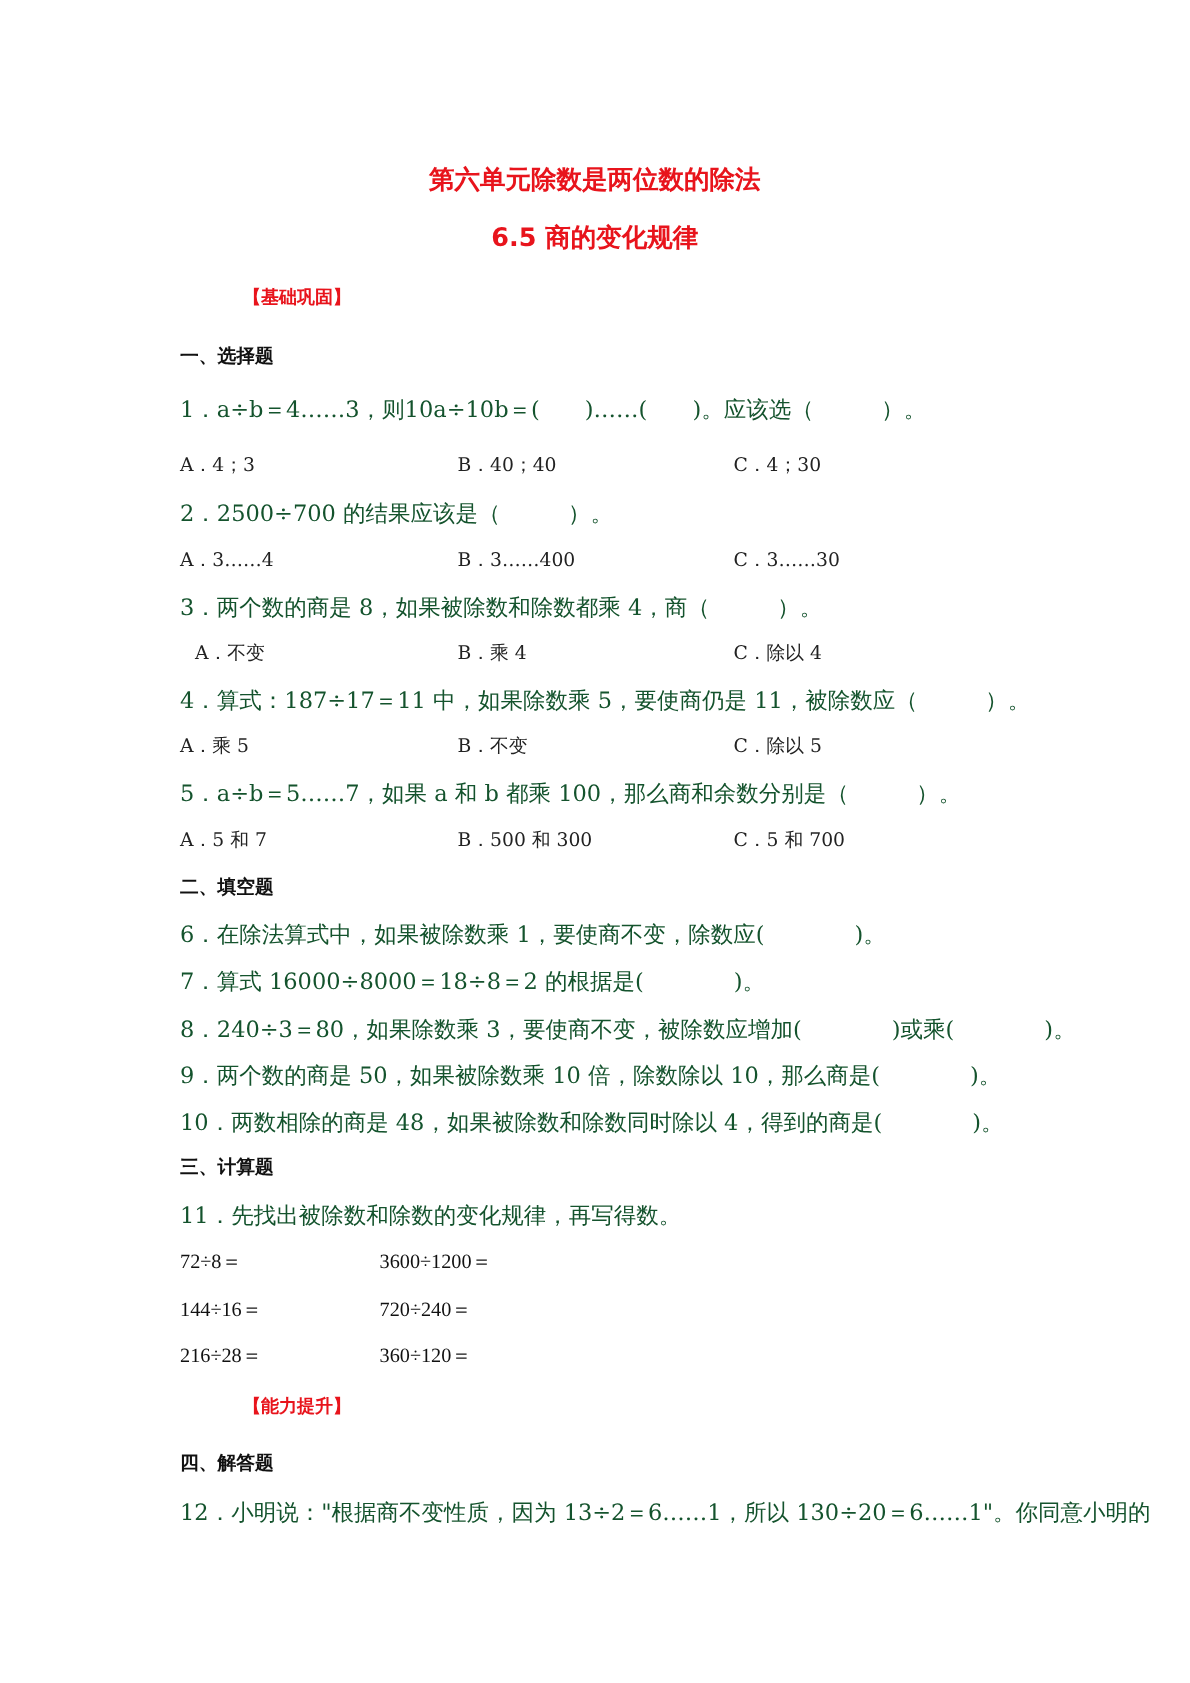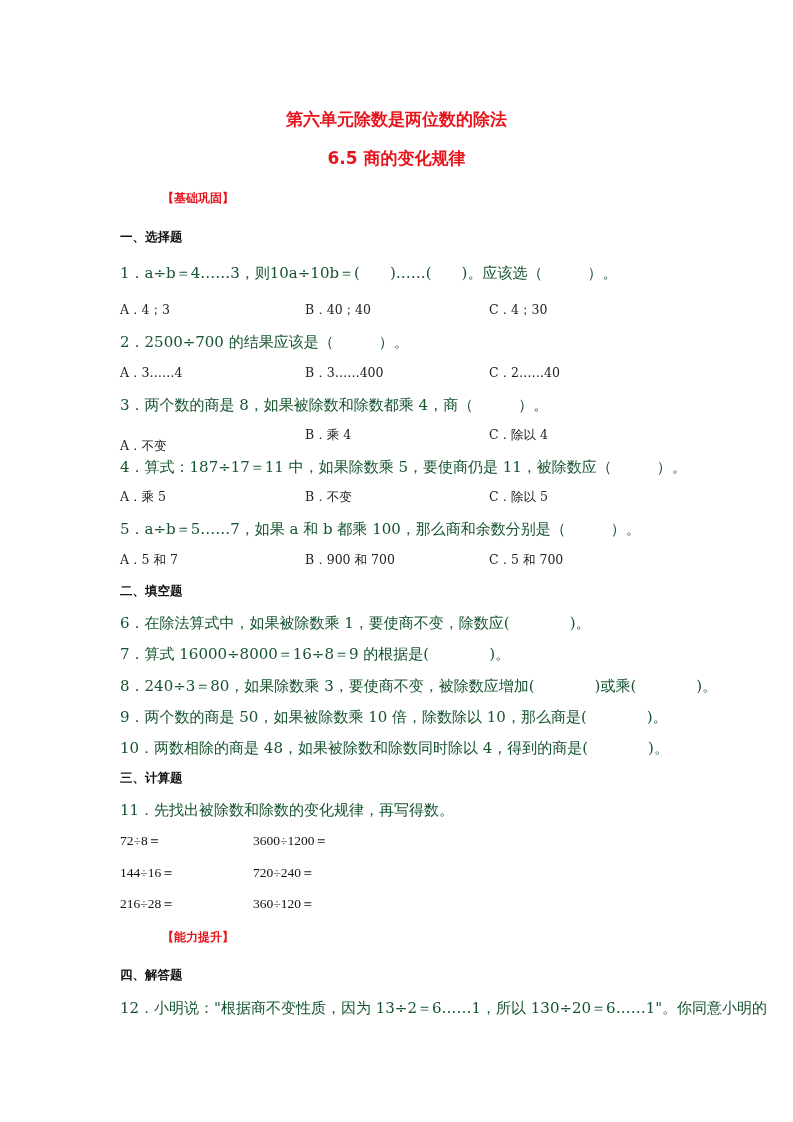--- a/index.html
+++ b/index.html
@@ -34,41 +34,41 @@
   <div class="abs section" style="top:229px;">一、选择题</div>
 
   <div class="abs q" style="top:264px;">1．a÷b＝4……3，则10a÷10b＝(　　)……(　　)。应该选（　　　）。</div>
   <div class="abs opt optA" style="top:302px;">A．4；3</div>
   <div class="abs opt optB" style="top:302px;">B．40；40</div>
   <div class="abs opt optC" style="top:302px;">C．4；30</div>
 
   <div class="abs q" style="top:333px;">2．2500÷700 的结果应该是（　　　）。</div>
   <div class="abs opt optA" style="top:365px;">A．3……4</div>
   <div class="abs opt optB" style="top:365px;">B．3……400</div>
-  <div class="abs opt optC" style="top:365px;">C．2……40</div>
+  <div class="abs opt optC" style="top:365px;">C．3……30</div>
 
   <div class="abs q" style="top:396px;">3．两个数的商是 8，如果被除数和除数都乘 4，商（　　　）。</div>
-  <div class="abs opt optA" style="top:438px;">A．不变</div>
+  <div class="abs opt optA" style="top:427px;margin-left:10px;">A．不变</div>
   <div class="abs opt optB" style="top:427px;">B．乘 4</div>
   <div class="abs opt optC" style="top:427px;">C．除以 4</div>
 
   <div class="abs q" style="top:458px;">4．算式：187÷17＝11 中，如果除数乘 5，要使商仍是 11，被除数应（　　　）。</div>
   <div class="abs opt optA" style="top:489px;">A．乘 5</div>
   <div class="abs opt optB" style="top:489px;">B．不变</div>
   <div class="abs opt optC" style="top:489px;">C．除以 5</div>
 
   <div class="abs q" style="top:520px;">5．a÷b＝5……7，如果 a 和 b 都乘 100，那么商和余数分别是（　　　）。</div>
   <div class="abs opt optA" style="top:552px;">A．5 和 7</div>
-  <div class="abs opt optB" style="top:552px;">B．900 和 700</div>
+  <div class="abs opt optB" style="top:552px;">B．500 和 300</div>
   <div class="abs opt optC" style="top:552px;">C．5 和 700</div>
 
   <div class="abs section" style="top:583px;">二、填空题</div>
 
   <div class="abs q" style="top:614px;">6．在除法算式中，如果被除数乘 1，要使商不变，除数应(　　　　)。</div>
-  <div class="abs q" style="top:645px;">7．算式 16000÷8000＝16÷8＝9 的根据是(　　　　)。</div>
+  <div class="abs q" style="top:645px;">7．算式 16000÷8000＝18÷8＝2 的根据是(　　　　)。</div>
   <div class="abs q" style="top:677px;">8．240÷3＝80，如果除数乘 3，要使商不变，被除数应增加(　　　　)或乘(　　　　)。</div>
   <div class="abs q" style="top:708px;">9．两个数的商是 50，如果被除数乘 10 倍，除数除以 10，那么商是(　　　　)。</div>
   <div class="abs q" style="top:739px;">10．两数相除的商是 48，如果被除数和除数同时除以 4，得到的商是(　　　　)。</div>
 
   <div class="abs section" style="top:770px;">三、计算题</div>
 
   <div class="abs q" style="top:801px;">11．先找出被除数和除数的变化规律，再写得数。</div>
 
   <div class="abs calc calcL" style="top:832px;">72÷8＝</div>
   <div class="abs calc calcR" style="top:832px;">3600÷1200＝</div>

